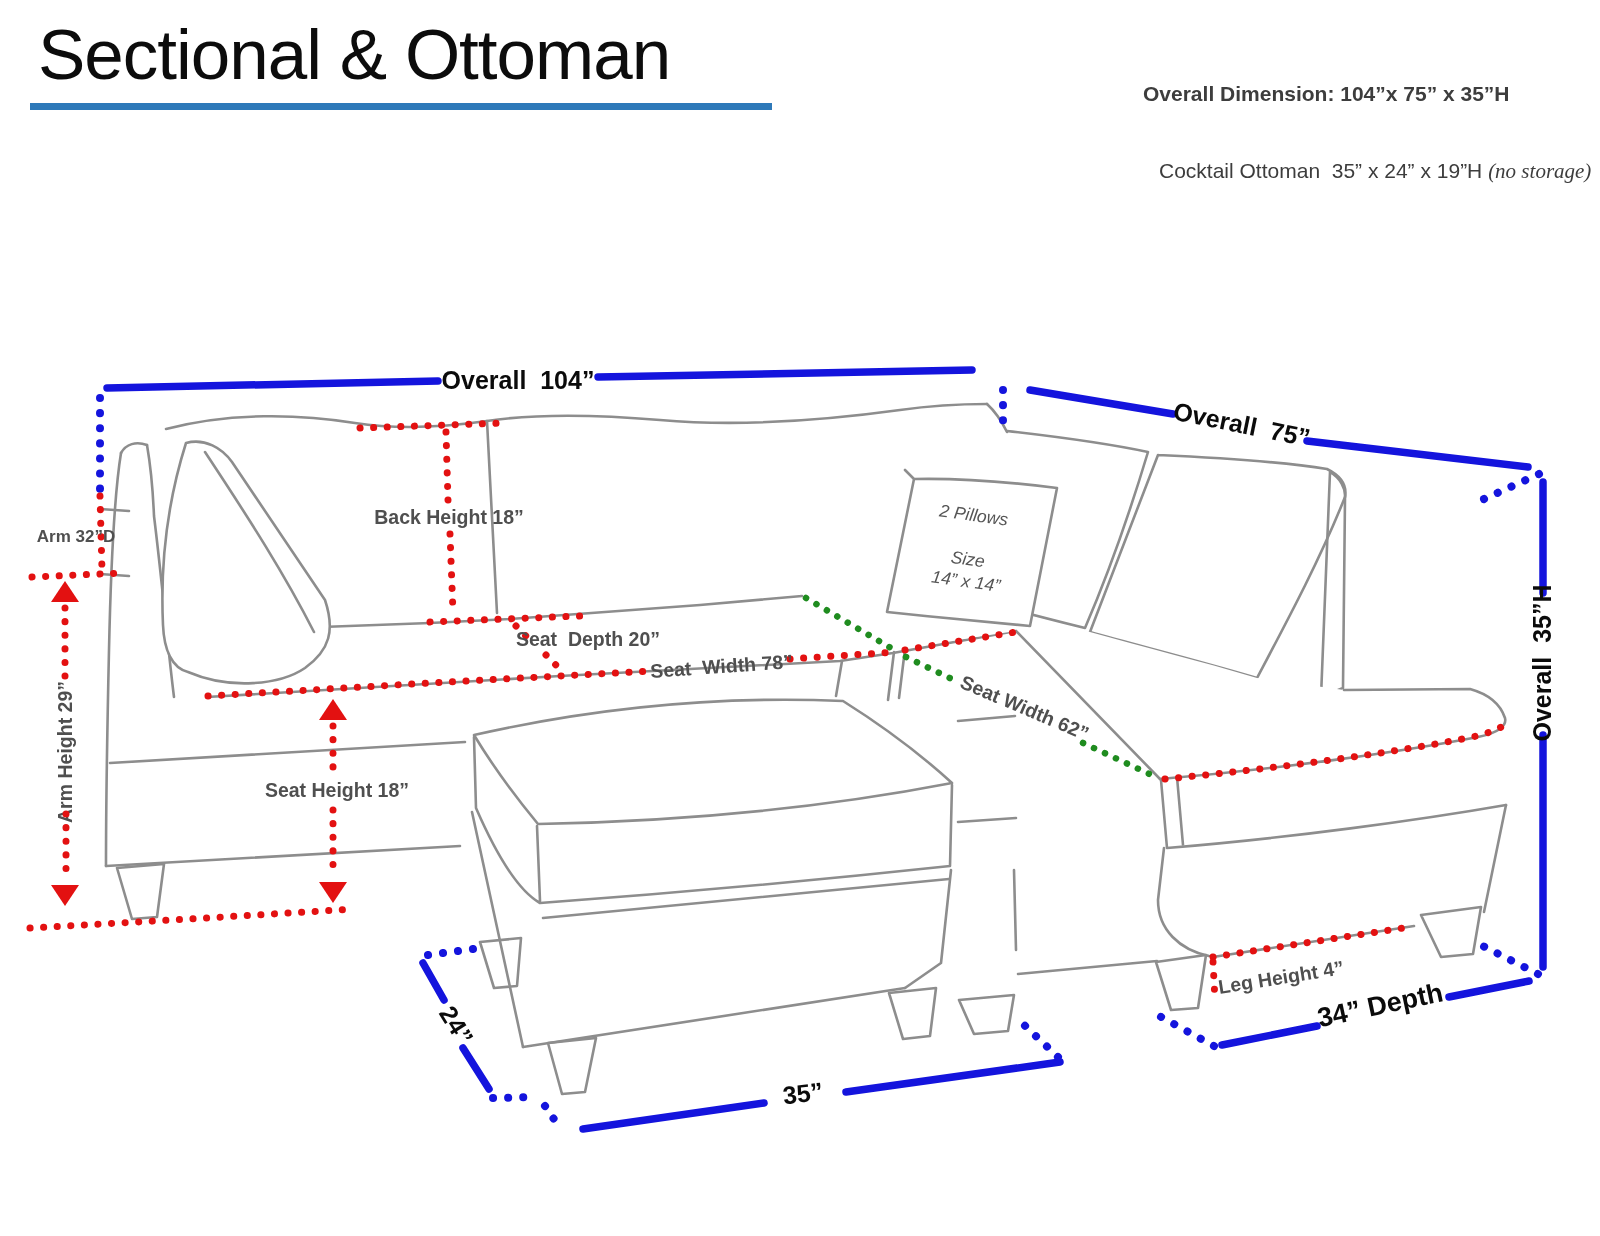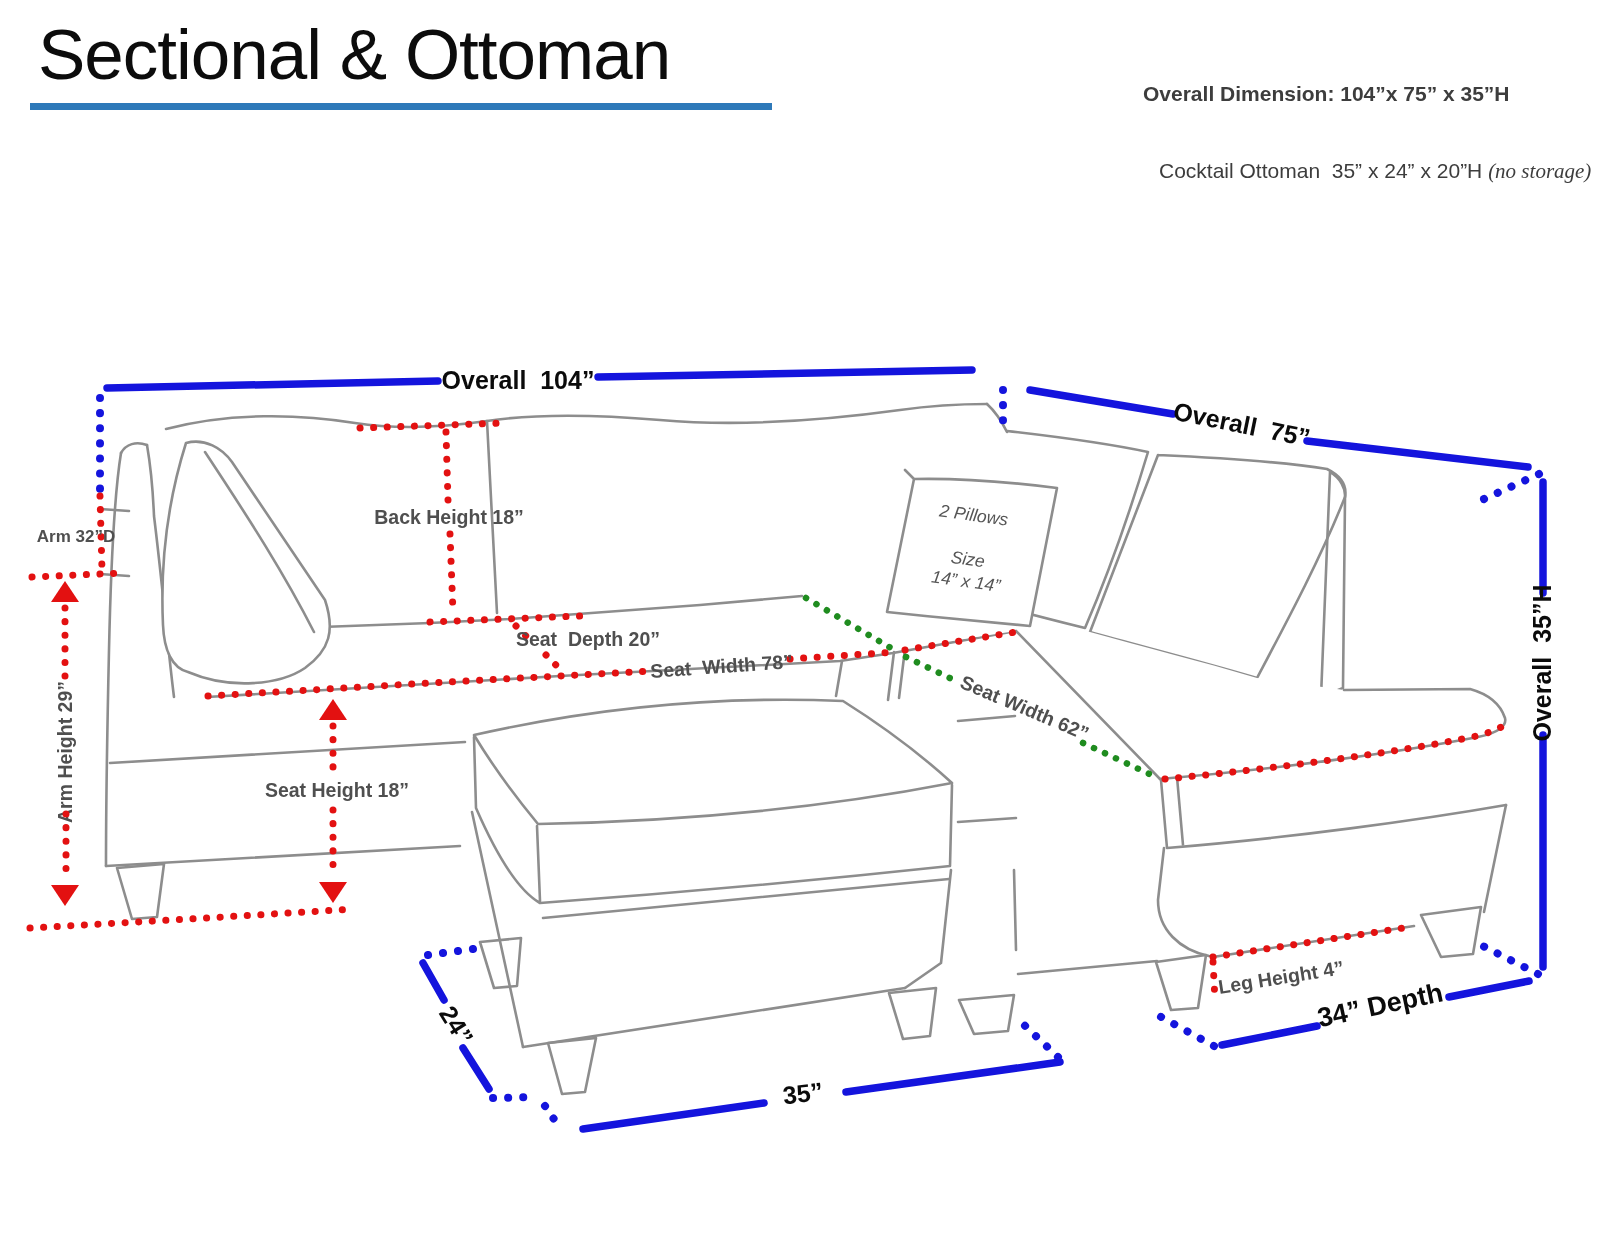--- a/index.html
+++ b/index.html
@@ -27,21 +27,21 @@
 </head>
 <body>
 
 <div id="stage">
 
   <div id="page-title">Sectional &amp; Ottoman</div>
   <div id="title-underline"></div>
 
   <div id="specs">
     <div class="spec-bold">Overall Dimension: 104”x 75” x 35”H</div>
-    <div class="spec-item"><span>Cocktail Ottoman  35” x 24” x 20”H </span><span class="spec-note">(no storage)</span></div>
+    <div class="spec-item"><span>Cocktail Ottoman  35” x 24” x 19”H </span><span class="spec-note">(no storage)</span></div>
   </div>
 
   <svg width="1600" height="1236" viewBox="0 0 1600 1236" style="position:absolute;left:0;top:0;">
 
     <g>
       <path class="sk" d="M166,429 C230,412 300,414 355,423 C400,430 445,427 487,421 C540,413 600,415 660,420 C740,427 820,421 900,410 C935,405 965,404 987,404"></path>
       <path class="sk" d="M487,421 L497,613"></path>
       <path class="sk" d="M987,404 C997,413 1003,424 1007,432"></path>
       <path class="sk" d="M211,631 L430,623 L510,619 L700,605 L802,596"></path>
       <path class="sk" d="M207,697 L560,676 L840,661 L893,653 L1016,631"></path>

